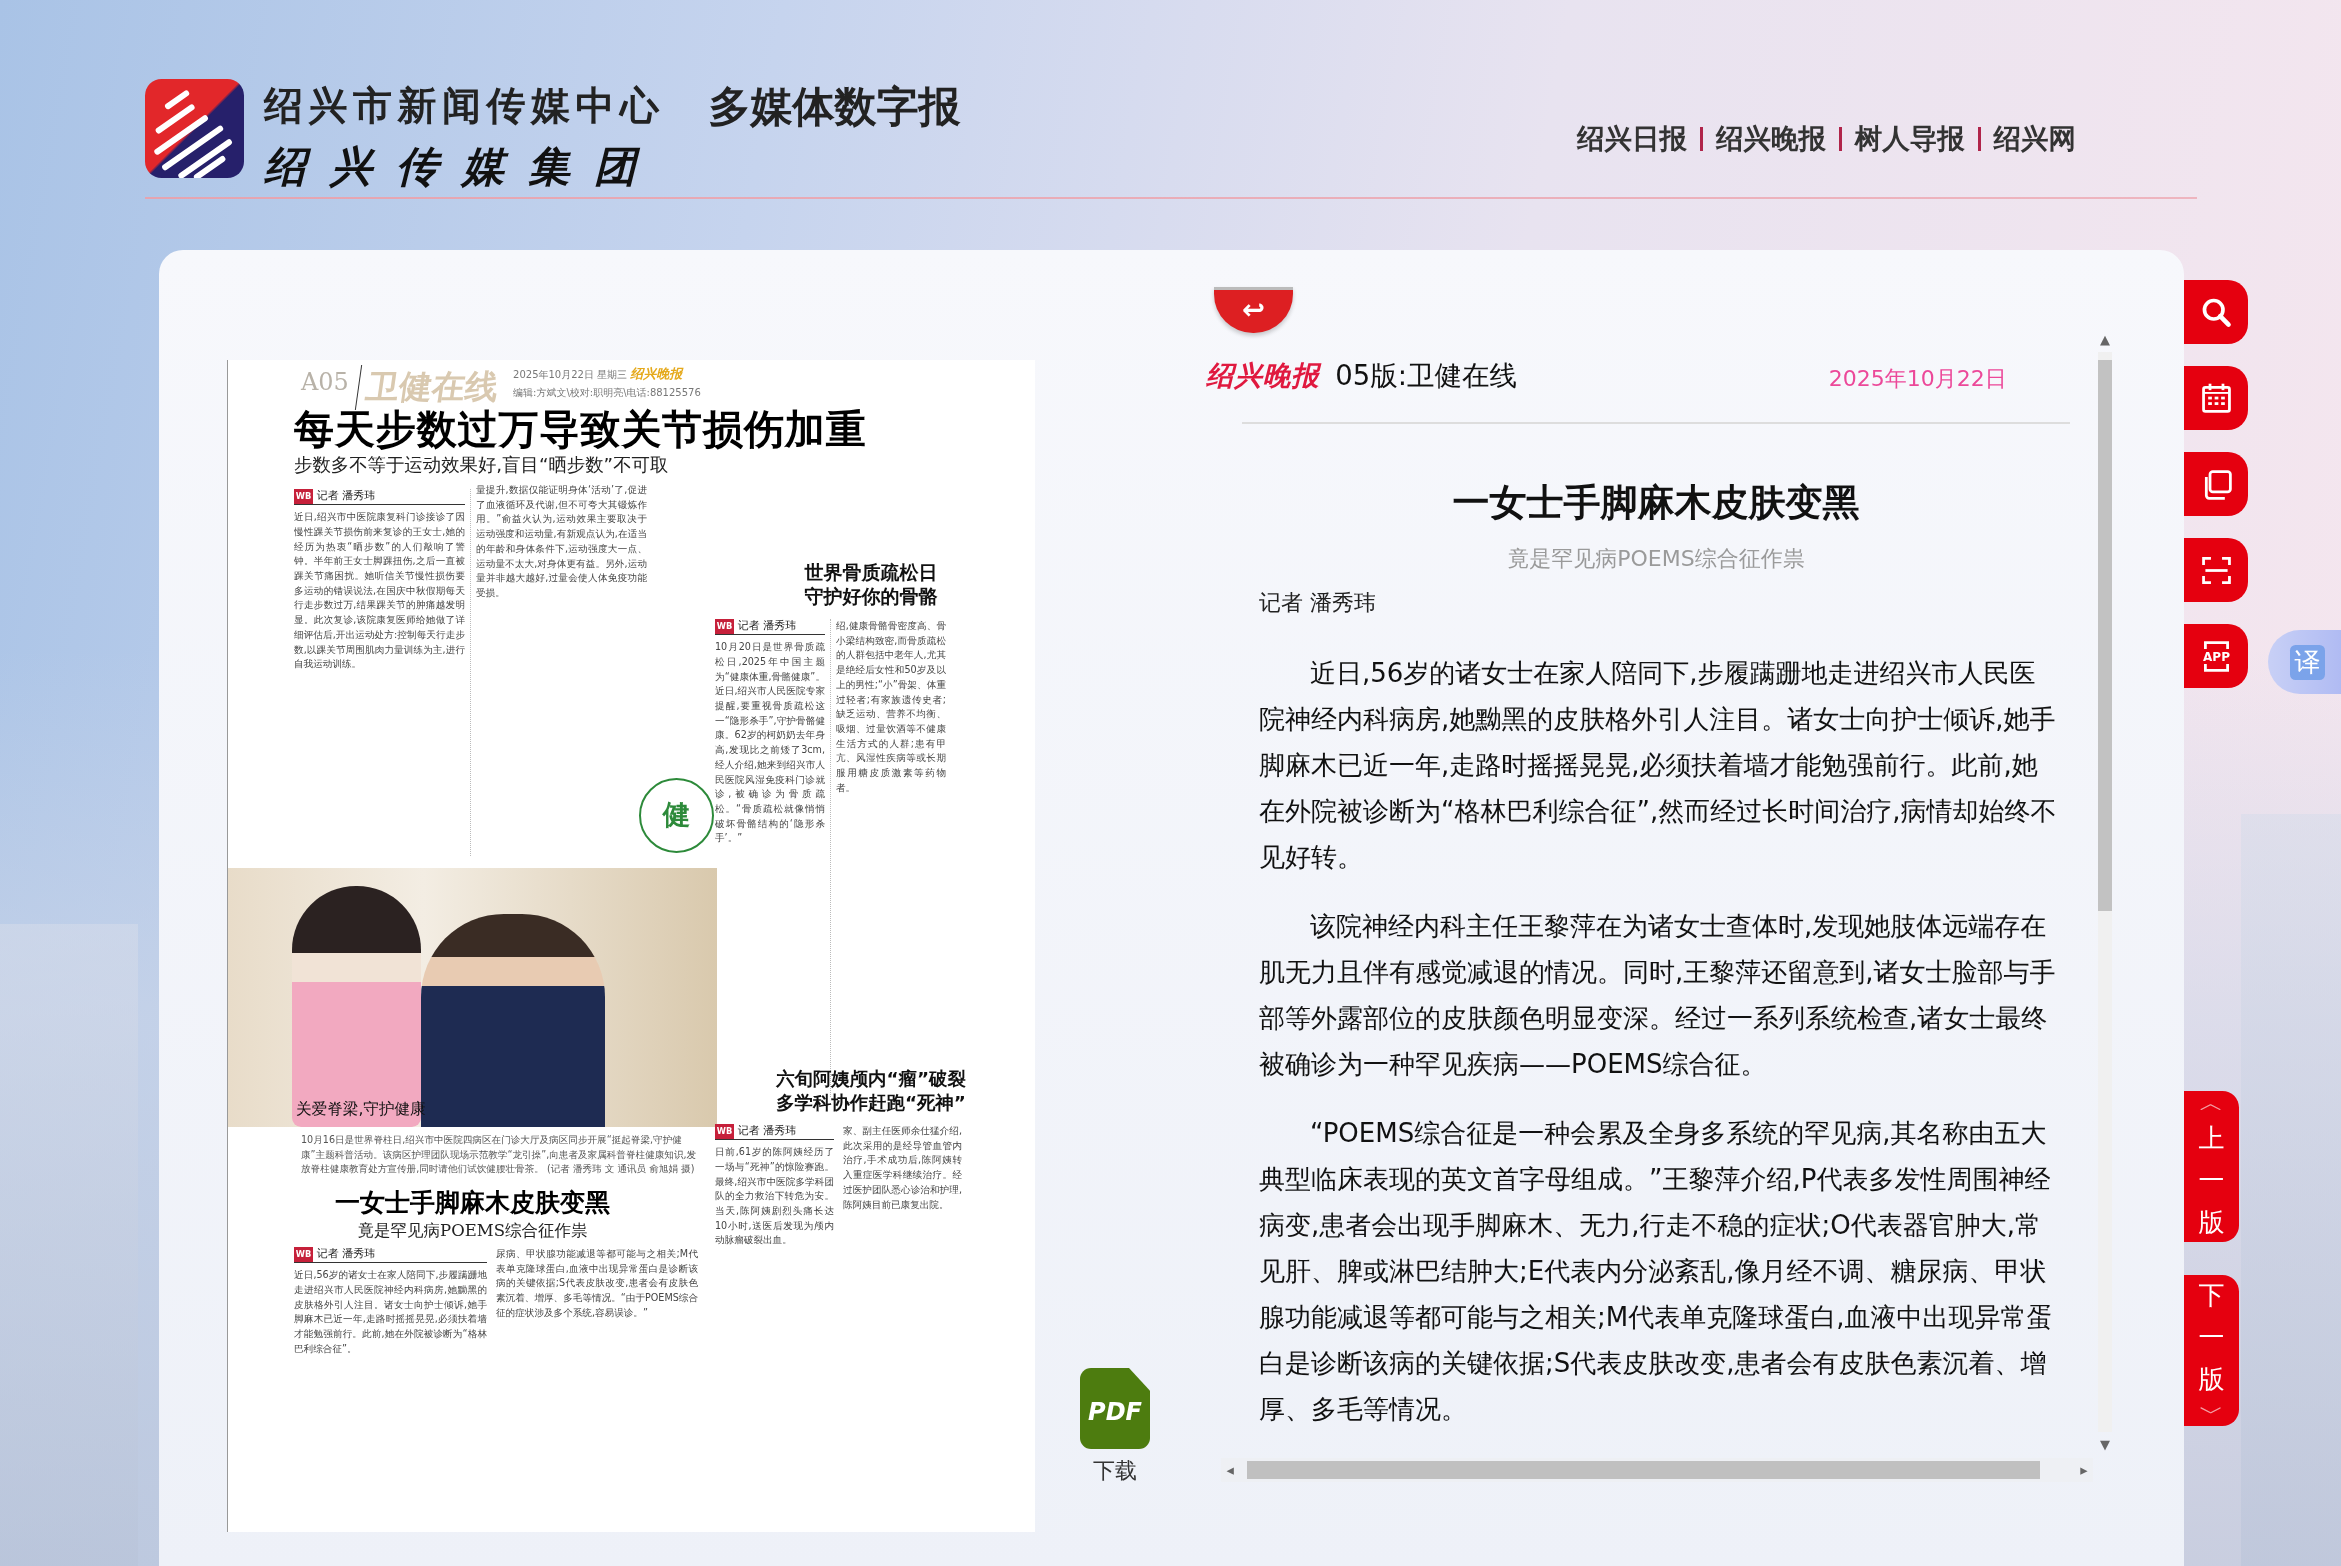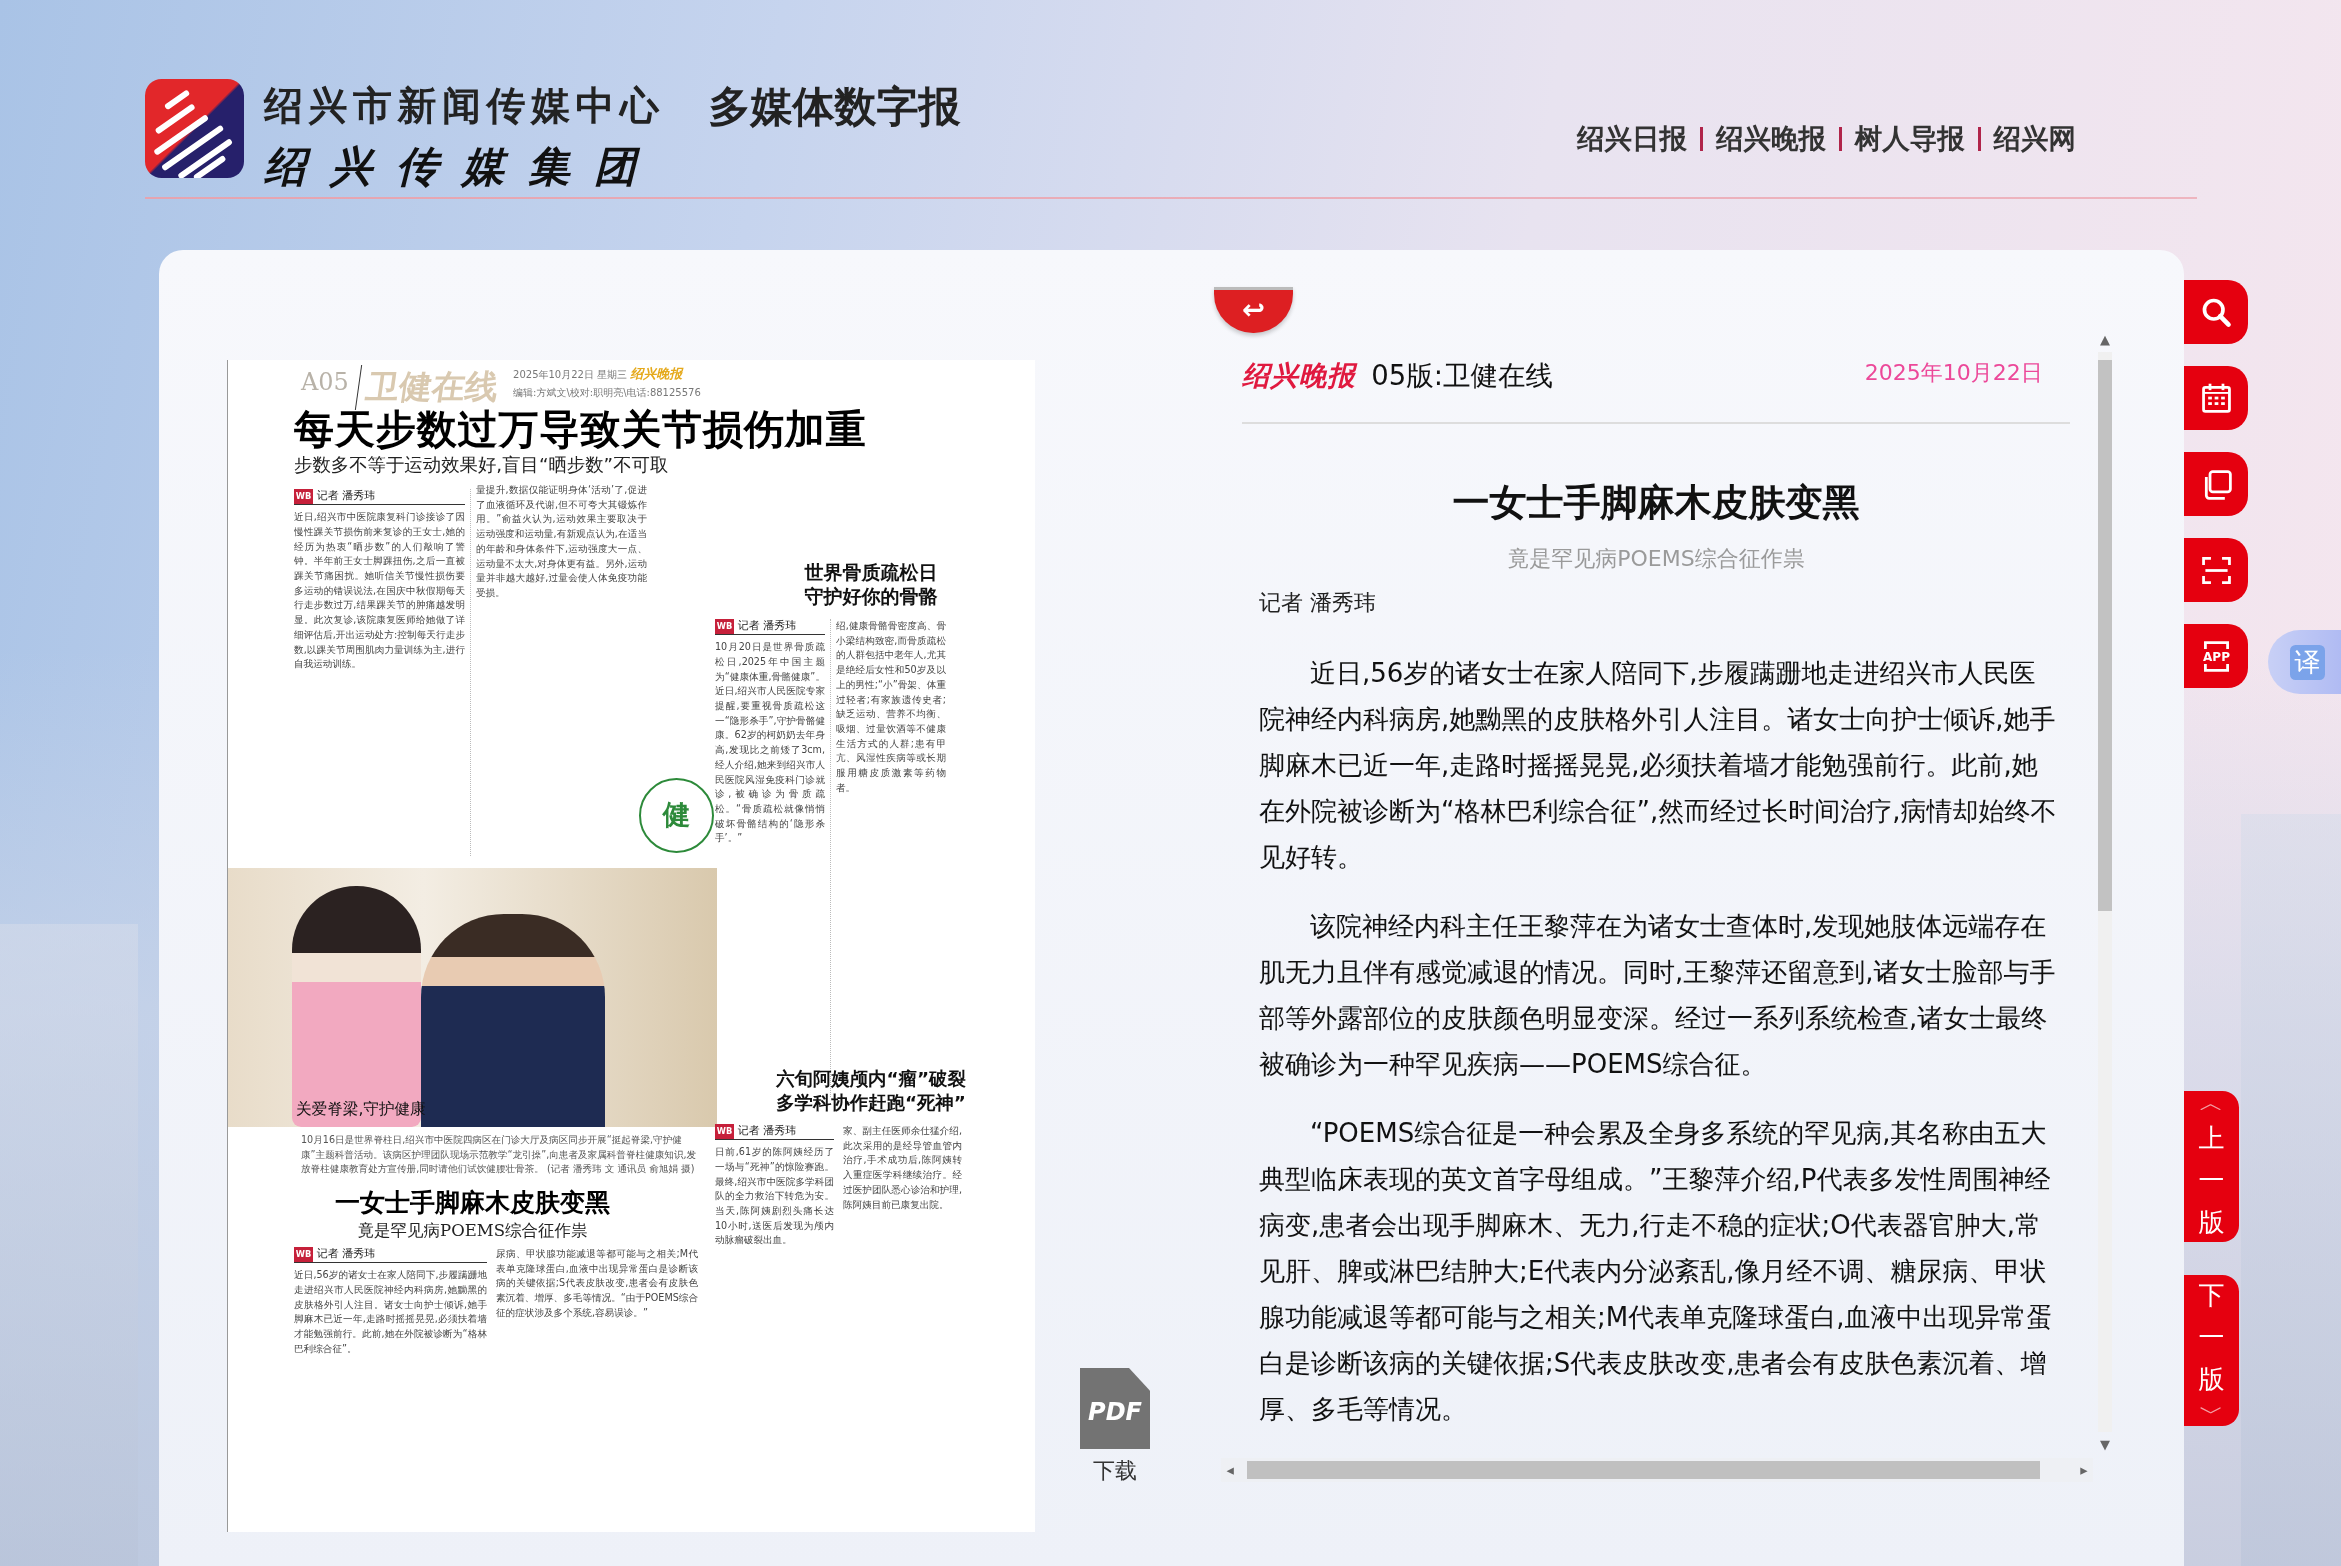--- a/index.html
+++ b/index.html
@@ -42,41 +42,41 @@
 background:linear-gradient(90deg,#e8dcc9 0%,#f3ede3 40%,#d9c9ad 100%)}
 .ph-girl{position:absolute;left:64px;top:18.4px;width:129px;height:241px;border-radius:64px 64px 9.2px 9.2px;background:linear-gradient(180deg,#2b2221 0 28%,#f1e3d6 28% 40%,#f2a9c0 40% 100%)}
 .ph-woman{position:absolute;left:193px;top:46px;width:184px;height:213px;border-radius:83px 83px 0 0;background:linear-gradient(180deg,#3a2c24 0 20%,#e8cbb2 20% 34%,#1e2b52 34% 100%)}
 .ph-cap{position:absolute;left:68px;top:231px;font-size:15.6px;font-weight:normal;color:#111}
 .logo-seal{position:absolute;left:411px;top:418px;width:75px;height:75px;border-radius:50%;border:2.8px solid #2d8a3a;background:#fff;color:#2d8a3a;font-weight:bold;font-size:27.5px;text-align:center;line-height:68px}
 .pp-cap{position:absolute;left:73px;top:773px;width:716px;font-size:9.6px;line-height:14.7px;color:#555}
 .pp-h2{position:absolute;left:0;width:489px;top:826px;text-align:center;font-size:25px;font-weight:bold;color:#000}
 .pp-h2sub{position:absolute;left:0;width:489px;top:860px;text-align:center;font-size:16.5px;color:#222;font-family:"DejaVu Serif",serif}
 
 .back-btn{position:absolute;left:1214px;top:287px;width:79px;height:46px;border-radius:0 0 39px 39px;background:#dd1f22;border-top:3.7px solid #bbb;color:#fff;text-align:center;font-size:27.5px;line-height:39px;font-weight:bold;box-shadow:0 2.8px 4.6px rgba(0,0,0,.2)}
-.art-head{position:absolute;left:1242px;top:358px;width:808px;display:flex;align-items:flex-start;justify-content:space-between}
+.art-head{position:absolute;left:1206px;top:358px;width:808px;display:flex;align-items:flex-end;justify-content:space-between}
 .art-brand{font-family:"DejaVu Serif",serif;font-style:italic;font-weight:bold;color:#e0193f;font-size:27.5px;letter-spacing:0.9px}
 .art-edition{font-size:27.5px;color:#111;margin-left:11px}
 .art-date{font-size:22px;color:#ec4899;margin-right:7.3px}
 .art-hr{position:absolute;left:1242px;top:422px;width:828px;height:1.8px;background:#ddd}
 .art-title{position:absolute;left:1242px;width:828px;top:478px;text-align:center;font-size:37px;font-weight:bold;color:#111}
 .art-sub{position:absolute;left:1242px;width:828px;top:544px;text-align:center;font-size:22px;color:#9a9a9a}
 .art-author{position:absolute;left:1259px;top:588px;font-size:22px;color:#222}
 .art-body{position:absolute;left:1259px;top:650px;width:799px;height:804px;overflow:hidden;font-size:26px;line-height:46px;color:#111}
 .art-body p{text-indent:51px;margin-bottom:23px}
 
 .vscroll{position:absolute;left:2095px;top:332px;width:20px;height:1120px}
 .vscroll .track{position:absolute;left:2.8px;top:20px;width:14.7px;height:1080px;background:#f0f0f0}
 .vscroll .thumb{position:absolute;left:2.8px;top:27.5px;width:14.7px;height:551px;background:#c2c2c2}
 .vscroll .arr{position:absolute;left:0;width:20px;text-align:center;font-size:13px;color:#666}
 .hscroll{position:absolute;left:1221px;top:1458px;width:872px;height:24px;background:#eef0f4}
 .hscroll .thumb{position:absolute;left:26px;top:2.8px;width:793px;height:18.4px;background:#c0c0c0}
 .hscroll .arr{position:absolute;top:0;font-size:14.7px;color:#666;line-height:24px}
 
 .pdf{position:absolute;left:1080px;top:1368px;width:70px;display:flex;flex-direction:column;align-items:center}
-.pdf-icon{width:70px;height:81px;background:#737373;border-radius:0;position:relative;color:#fff;font-style:italic;font-weight:bold;font-size:24px;text-align:center;line-height:88px;clip-path:polygon(0 0,70% 0,100% 28%,100% 100%,0 100%)}
+.pdf-icon{width:70px;height:81px;background:#4d7c0f;border-radius:11px;position:relative;color:#fff;font-style:italic;font-weight:bold;font-size:24px;text-align:center;line-height:88px;clip-path:polygon(0 0,70% 0,100% 28%,100% 100%,0 100%)}
 .pdf-label{font-size:22px;color:#333;margin-top:7.3px}
 
 .tools{position:absolute;left:2184px;top:280px;width:64px}
 .tool{width:64px;height:64px;margin-bottom:22px;background:#e5000f;border-radius:0 20px 20px 0;display:flex;align-items:center;justify-content:center}
 .tool svg{width:37px;height:37px}
 .translate{position:absolute;left:2268px;top:630px;width:73px;height:64px;border-radius:32px 0 0 32px;background:linear-gradient(90deg,#c8d0f6,#b0bbf3)}
 .translate span{position:absolute;left:22px;top:14.7px;width:35px;height:35px;border-radius:5.5px;background:#7ba3ea;color:#fff;font-size:26px;text-align:center;line-height:35px}
 .pager{position:absolute;left:2184px;width:55px;background:#e5000f;border-radius:0 16.5px 16.5px 0;color:#fff;display:flex;flex-direction:column;align-items:center;font-size:26px;font-family:"DejaVu Serif",serif}
 .pager .ch{font-size:24px;color:#f3a0a6;line-height:27.5px}
 .pager .t{line-height:42px}

